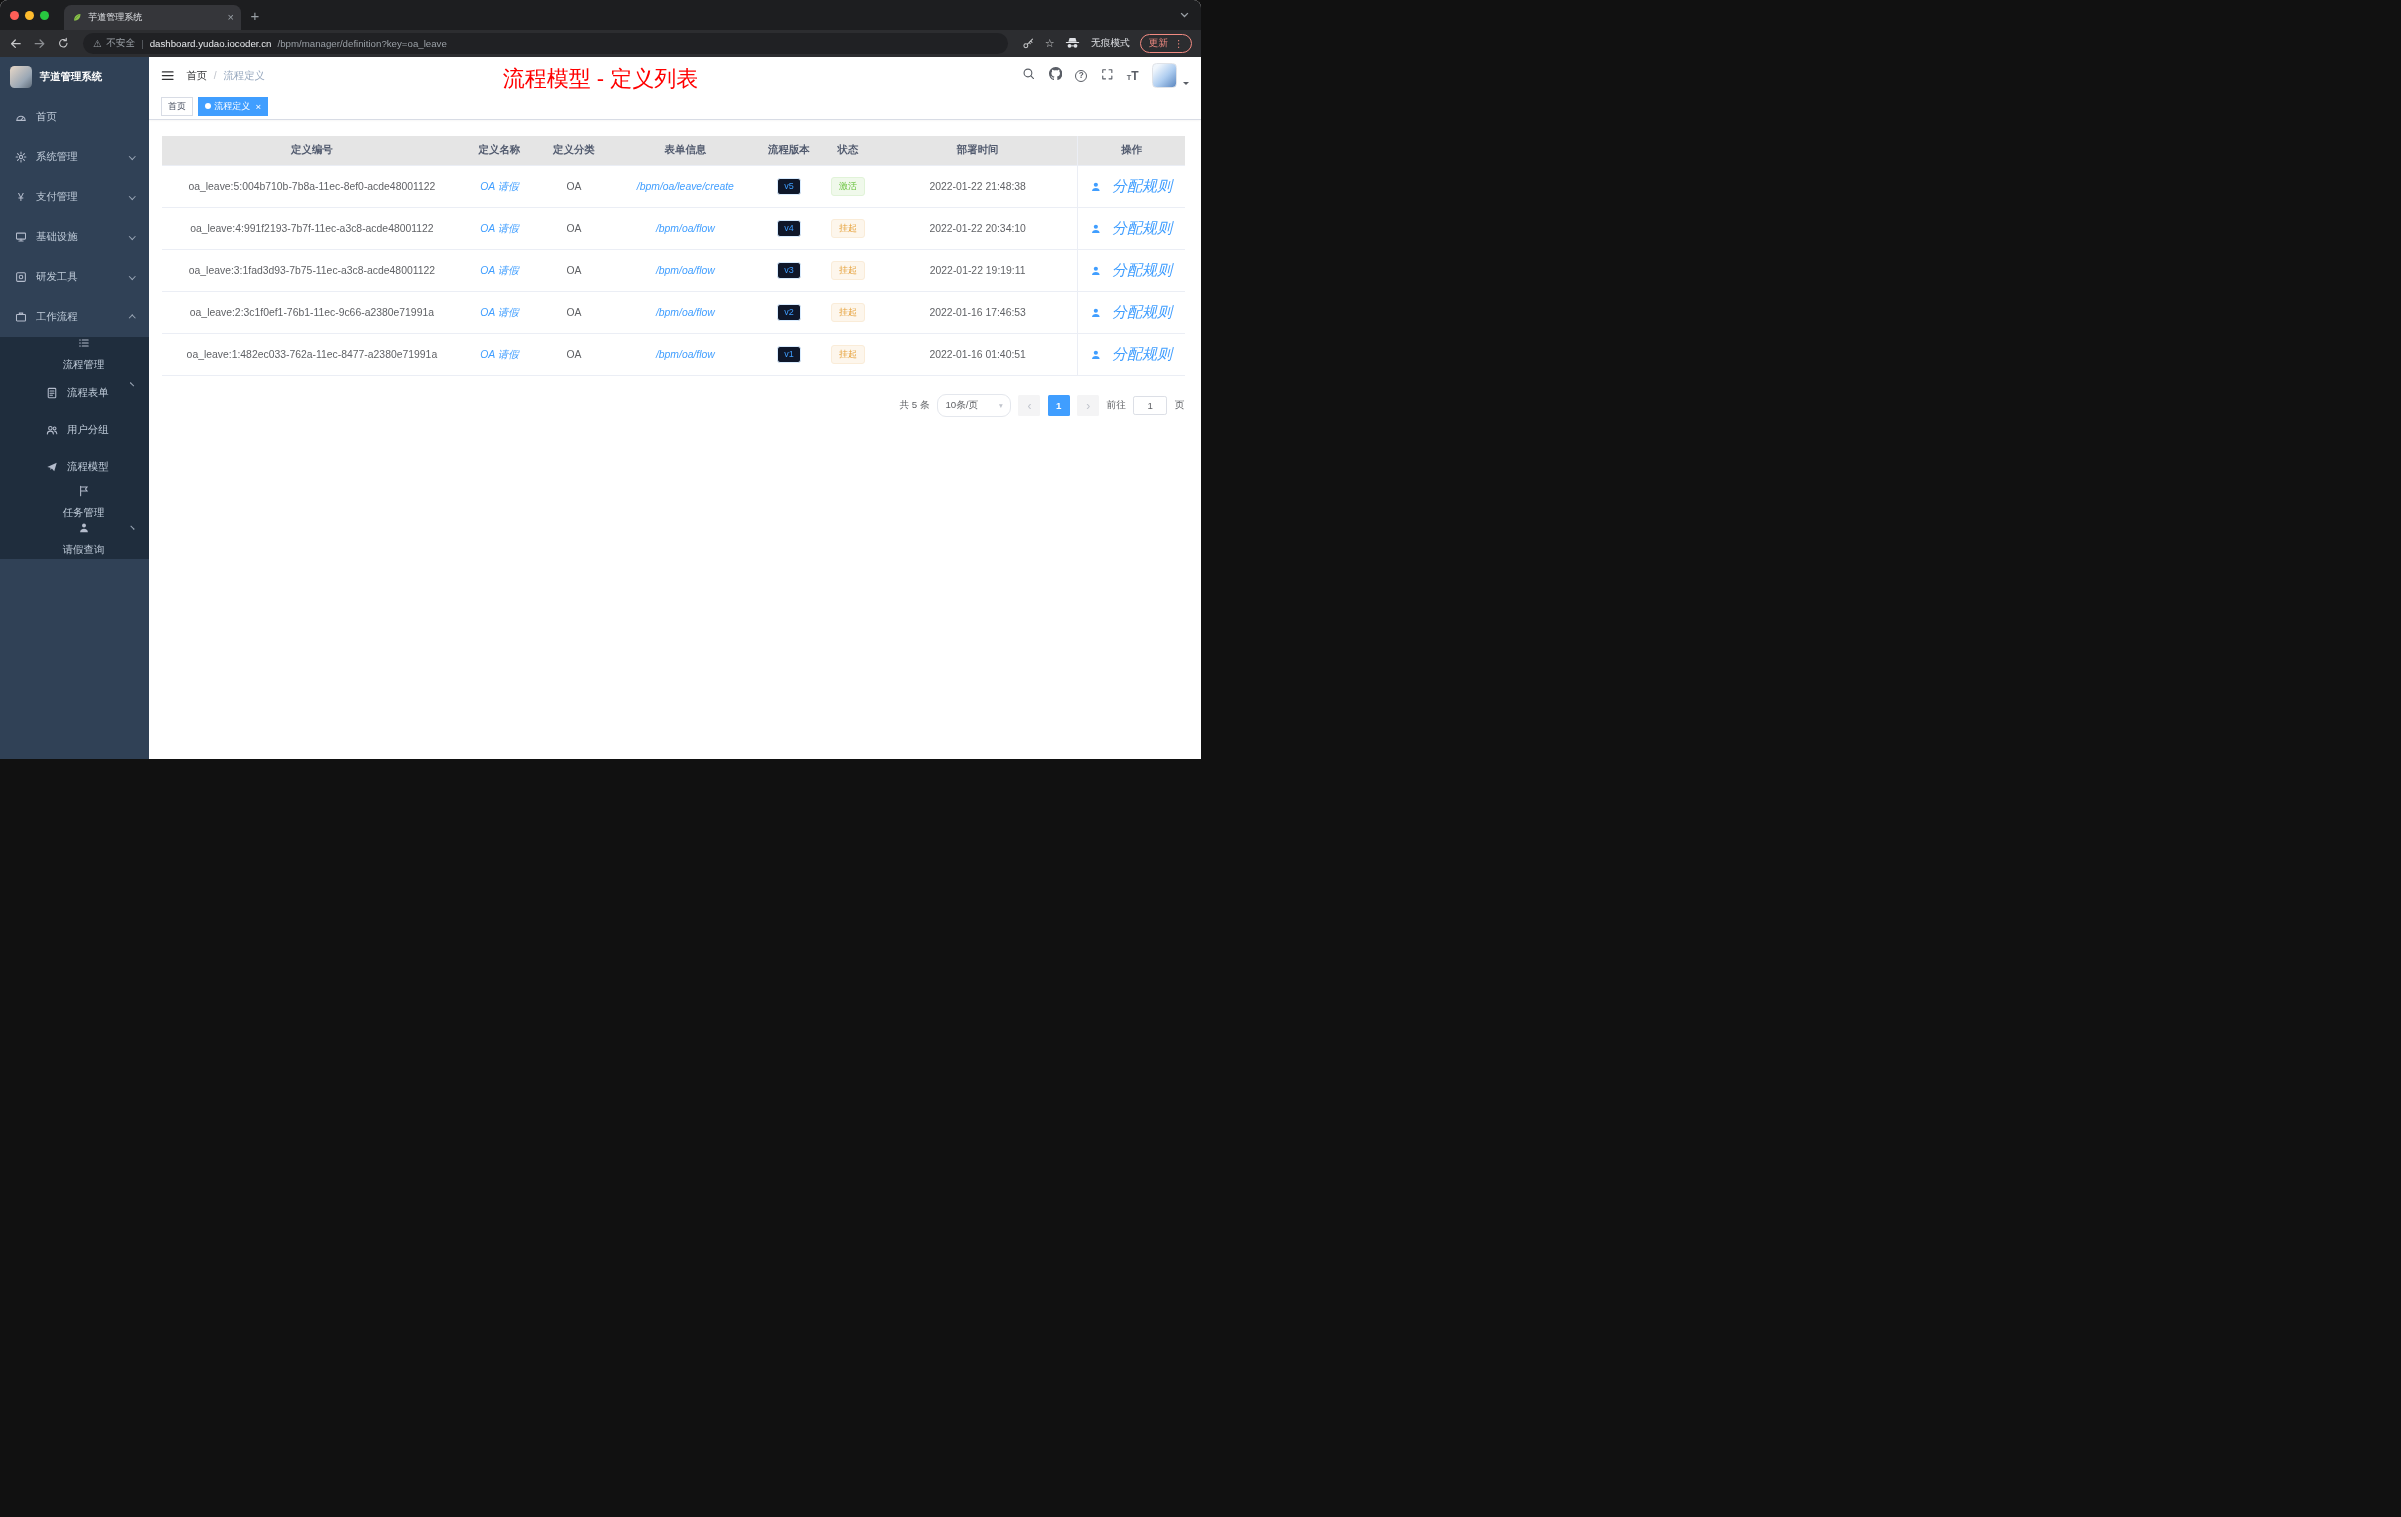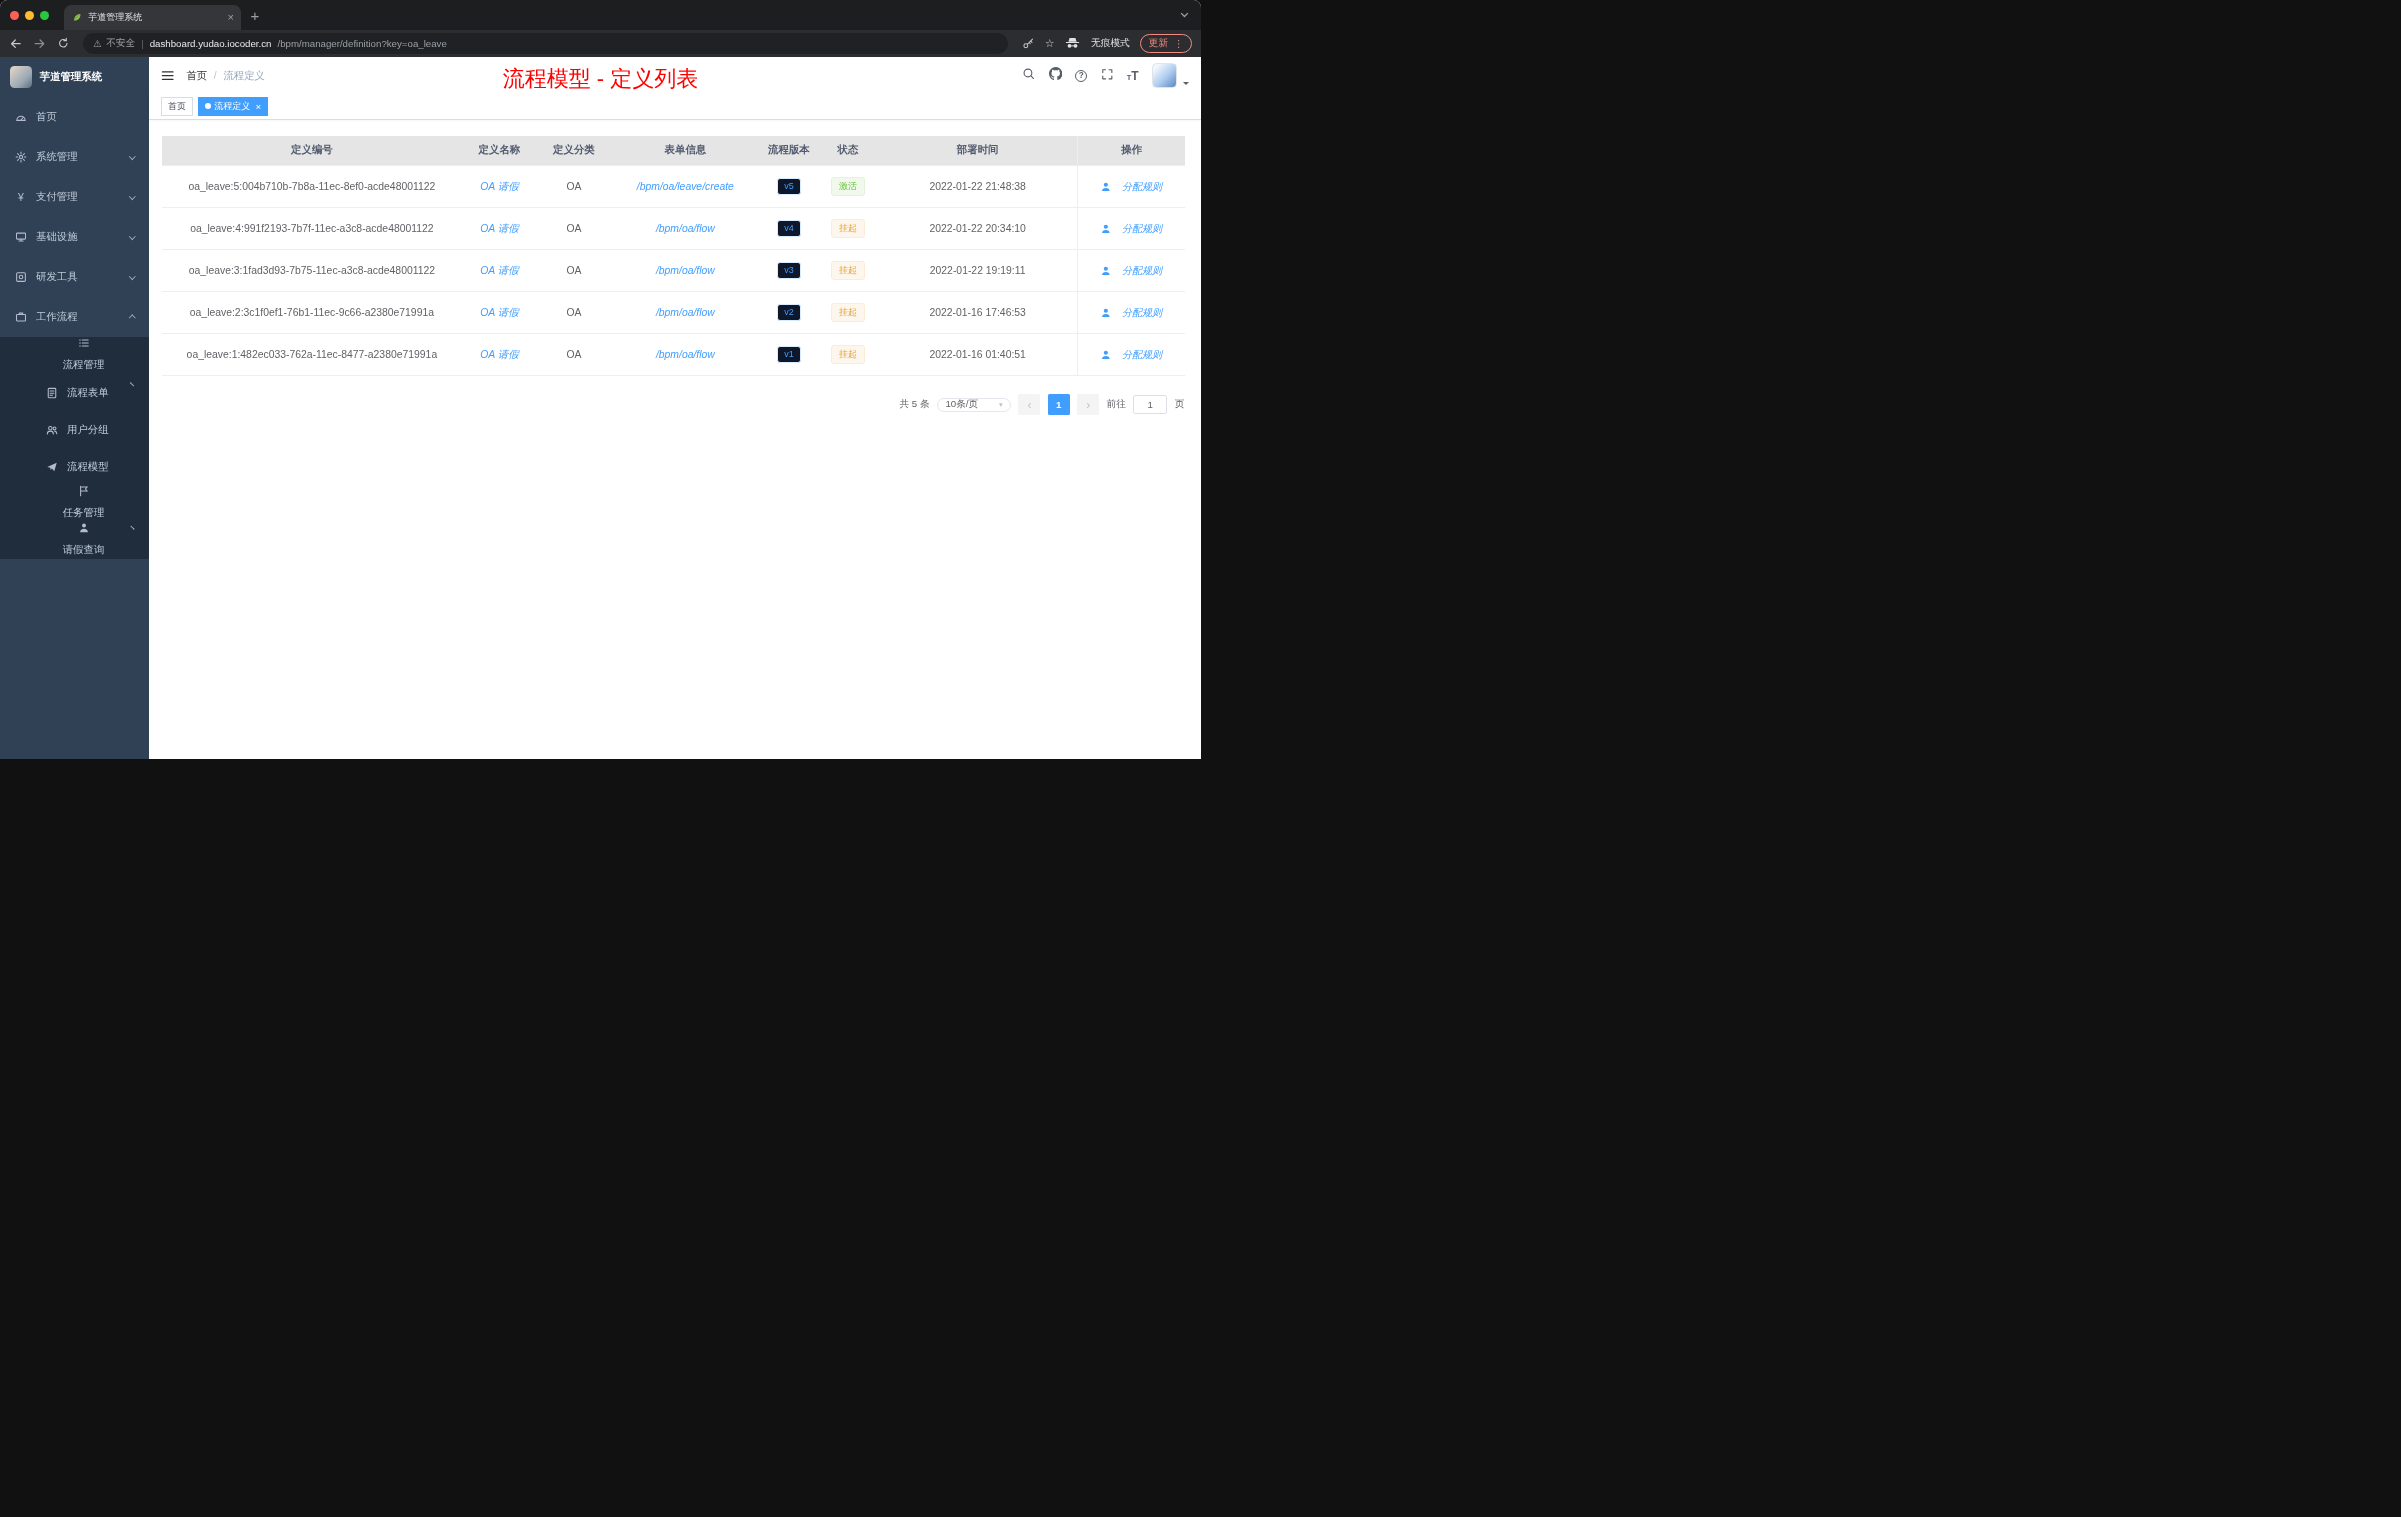--- a/index.html
+++ b/index.html
@@ -91,26 +91,26 @@
        border-bottom:0.7px solid #ebeef5; text-align:center; }
   td { height:42px; border-bottom:0.7px solid #ebeef5; text-align:center; overflow:hidden; }
   th:last-child, td:last-child { border-left:0.7px solid #ebeef5; }
   a { color:#409eff; text-decoration:none;font-style:italic; }
   .tag-version { display:inline-block; min-width:10.4px; padding:3px 6px; font-size:9px; line-height:1;
                  border-radius:3px; background:#0f172a; border:0.7px solid #d9ecff; color:#409eff; }
   .status-tag { display:inline-block; padding:3.7px 7.4px; font-size:9px; line-height:1; border-radius:3px;
                 border:0.7px solid transparent; }
   .tag-success { background:#f0f9eb; border-color:#e1f3d8; color:#67c23a; }
   .tag-warning { background:#fdf6ec; border-color:#faecd8; color:#e6a23c; }
-  .action-link { display:inline-flex; align-items:center; gap:11px; font-size:10px; }
+  .action-link { display:inline-flex; align-items:center; gap:11px; font-size:15px; }
 
   
   .pager { width:1022px; display:flex; justify-content:flex-end; align-items:center; gap:7.4px;
            margin-top:18px; font-size:9.7px; color:#606266; }
-  .psel { width:74px; height:14px; border:0.7px solid #e4e7ed; border-radius:9px; display:flex;
+  .psel { width:74px; height:23px; border:0.7px solid #e4e7ed; border-radius:9px; display:flex;
           align-items:center; justify-content:space-between; padding:0 7.4px; color:#606266; }
   .psel .car { color:#c0c4cc; font-size:7.4px; }
   .pbtn { min-width:22px; height:21px; background:#f4f4f5; color:#c0c4cc; border-radius:1.5px;
           display:flex; align-items:center; justify-content:center; font-size:12px; }
   .pbtn.cur { background:#409eff; color:#fff; font-size:9.7px; font-weight:700; }
   .goto-input { width:34px; height:19.3px; border:0.7px solid #dcdfe6; border-radius:2.2px; text-align:center;
                 font-size:9.7px; color:#606266; font-family:inherit; }
 </style>
 </head>
 <body>

